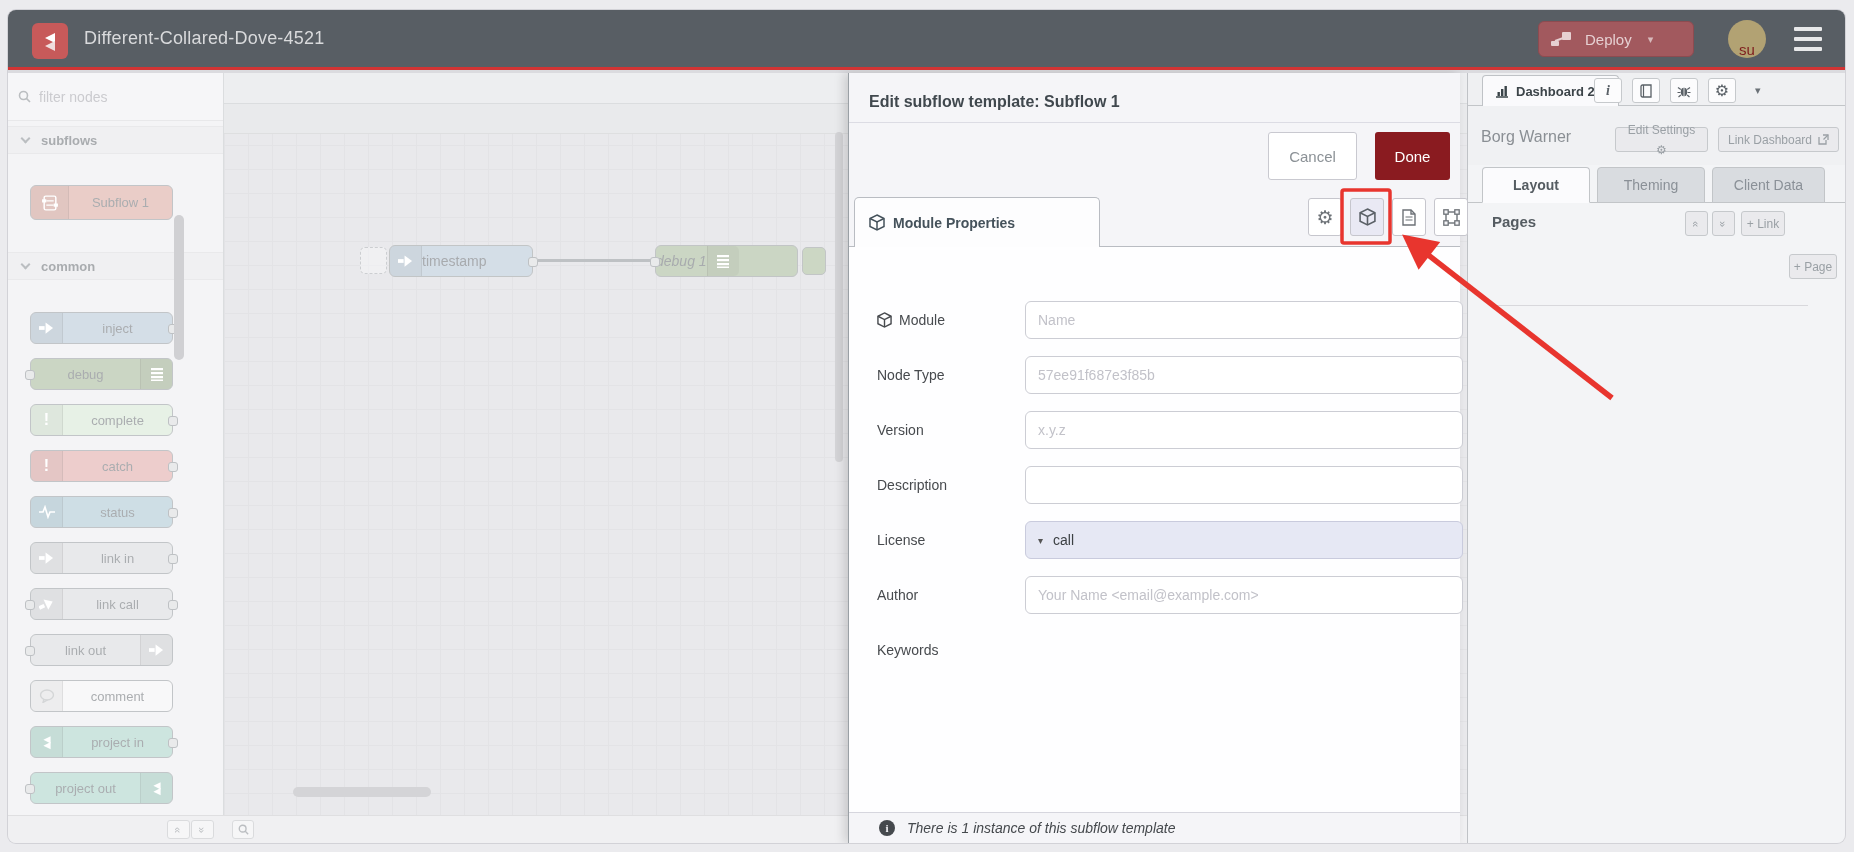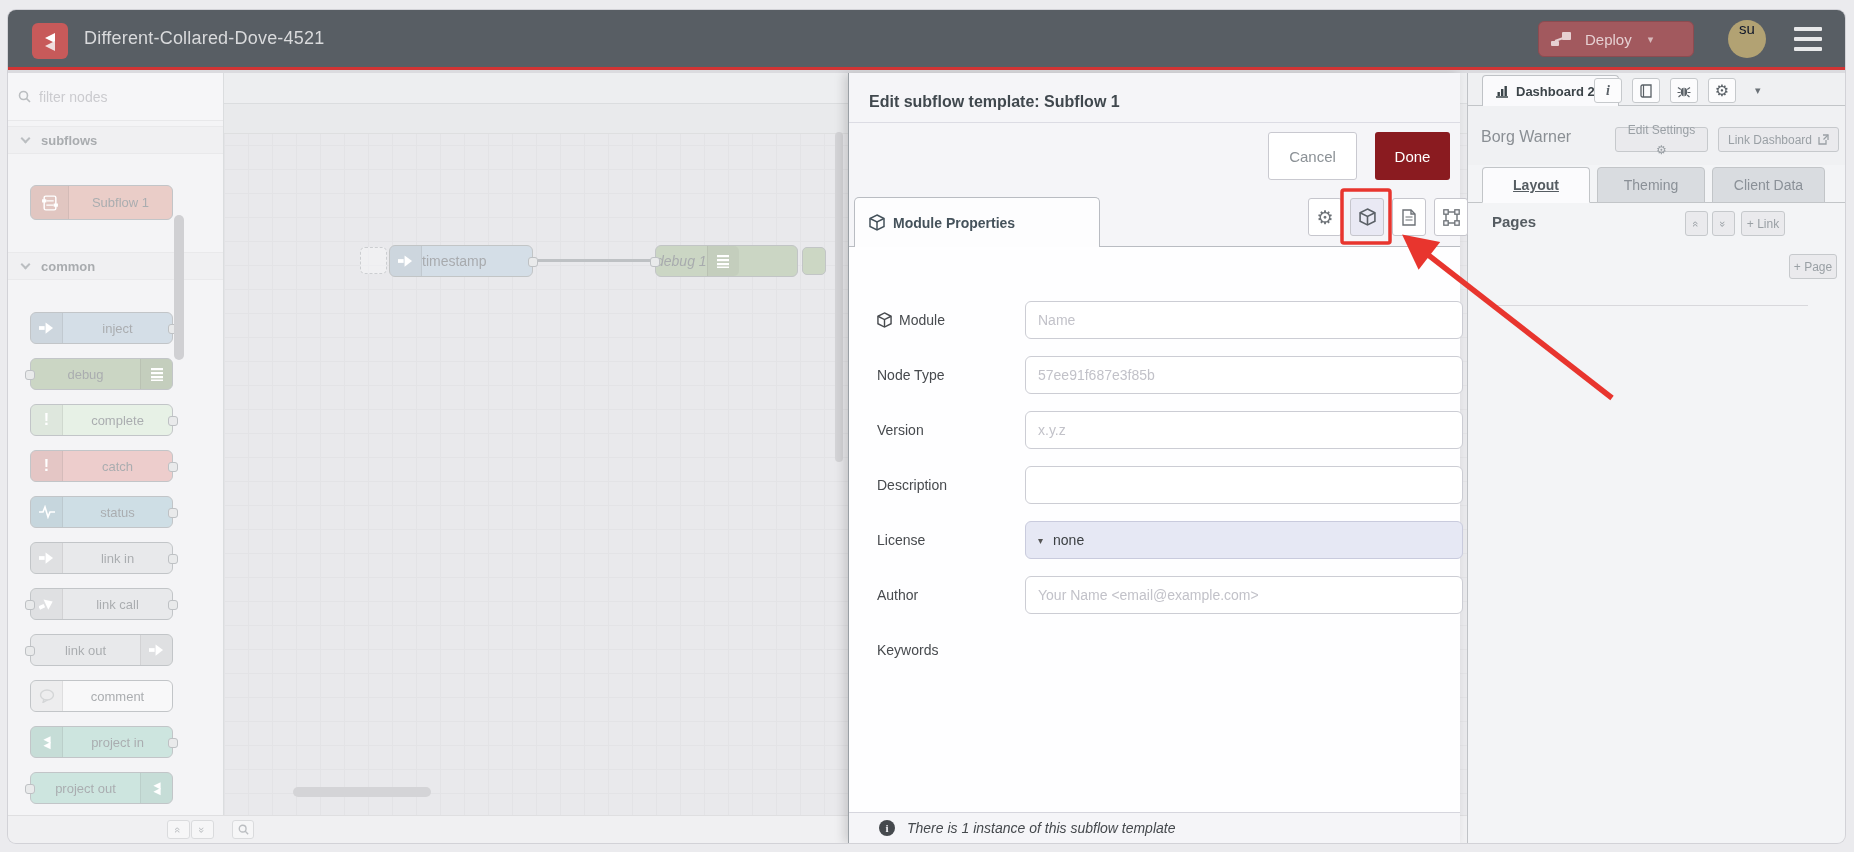--- a/index.html
+++ b/index.html
@@ -13,21 +13,21 @@
          border-bottom:3px solid #d23434; z-index:20; }
   .logo { position:absolute; left:24px; top:13px; width:36px; height:36px; border-radius:6px;
           background:#c75a5a; display:flex; align-items:center; justify-content:center; }
   .title { position:absolute; left:76px; top:18px; font-size:18px; color:#d9dadc; letter-spacing:.2px; }
   .deploy { position:absolute; left:1530px; top:11px; width:156px; height:36px; background:#a2595e;
             border:1px solid #8d4b50; border-radius:6px; display:flex; align-items:center; color:#e6d0d2;
             font-size:15px; }
   .deploy .dlabel { margin-left:10px; }
   .deploy .dcaret { margin-left:16px; font-size:11px; color:#d8b9bb; }
   .avatar { position:absolute; left:1720px; top:10px; width:38px; height:38px; border-radius:50%;
-            background:#b2a273; color:#0f172a; display:flex; align-items:flex-start; justify-content:center;
+            background:#b2a273; color:#7f1d1d; display:flex; align-items:flex-end; justify-content:center;
             font-size:15px; }
   .burger { position:absolute; left:1786px; top:17px; width:28px; height:24px; display:flex;
             flex-direction:column; justify-content:space-between; }
   .burger i { display:block; height:4px; background:#e8e9ea; border-radius:1px; }
 
   
   .palette { position:absolute; left:0; top:63px; width:216px; height:742px; background:#ededf0;
              border-right:1px solid #c2c5c8; z-index:2; }
   .psearch { position:absolute; left:0; top:0; width:100%; height:48px; background:#f0f0f3;
              border-bottom:1px solid #d7d7db; display:flex; align-items:center; padding-left:10px;
@@ -151,21 +151,21 @@
   .sbibtn { position:absolute; top:5px; width:28px; height:25px; background:#fcfcfd; border:1px solid #c6c9cc;
            border-radius:3px; display:flex; align-items:center; justify-content:center; color:#5a6167; }
   .sbcaret { position:absolute; left:287px; top:11px; font-size:11px; color:#6b7177; }
   .projrow { position:absolute; left:0; top:33px; width:100%; height:59px; background:#f0f1f3; }
   .projname { position:absolute; left:13px; top:22px; font-size:16px; color:#8a8f94; }
   .sbtn { position:absolute; height:25px; background:#eaeaed; border:1px solid #c6c9cc; border-radius:3px;
           font-size:12px; color:#9aa0a5; display:flex; align-items:center; justify-content:center; gap:6px; }
   .sbtabs2 { position:absolute; left:0; top:92px; width:100%; height:38px; border-bottom:1px solid #c2c5c8; }
   .stab2 { position:absolute; top:2px; height:36px; display:flex; align-items:center; justify-content:center;
            font-size:14px; border:1px solid #c2c5c8; border-radius:4px 4px 0 0; }
-  .stab2.active { background:#fbfbfd; font-weight:bold; color:#555c62; border-bottom:1px solid #fbfbfd;text-decoration:underline; }
+  .stab2.active { background:#fbfbfd; font-weight:bold; color:#555c62; border-bottom:1px solid #fbfbfd; }
   .stab2.inactive { background:#d9dce0; color:#8a9097; }
   .pagesrow { position:absolute; left:0; top:130px; width:100%; height:42px; }
   .pagestitle { position:absolute; left:24px; top:10px; font-size:15px; font-weight:bold; color:#555c62; }
   .help { position:absolute; left:24px; top:178px; width:330px; font-size:13px; font-style:italic;
           color:#b8b9be; line-height:1.55; }
   .sdiv { position:absolute; left:24px; top:232px; width:316px; border-top:1px solid #d8d8dc; }
 
   .anno { position:absolute; left:0; top:0; width:1854px; height:852px; z-index:50; pointer-events:none; }
 </style>
 </head>
@@ -512,21 +512,21 @@
               <span>Description</span>
             </span>
         <input class="finput" style="">
       </div>
       <div class="frow" style="top:274px;">
         <span class="flabel">
               <span>License</span>
             </span>
         <div class="fselect">
           <span class="car">▾</span>
-          <span>none</span>
+          <span>call</span>
         </div>
       </div>
       <div class="frow" style="top:329px;">
         <span class="flabel">
               <span>Author</span>
             </span>
         <input class="finput" placeholder="Your Name &lt;email@example.com&gt;" style="">
       </div>
       <div class="frow" style="top:384px;">
         <span class="flabel">

